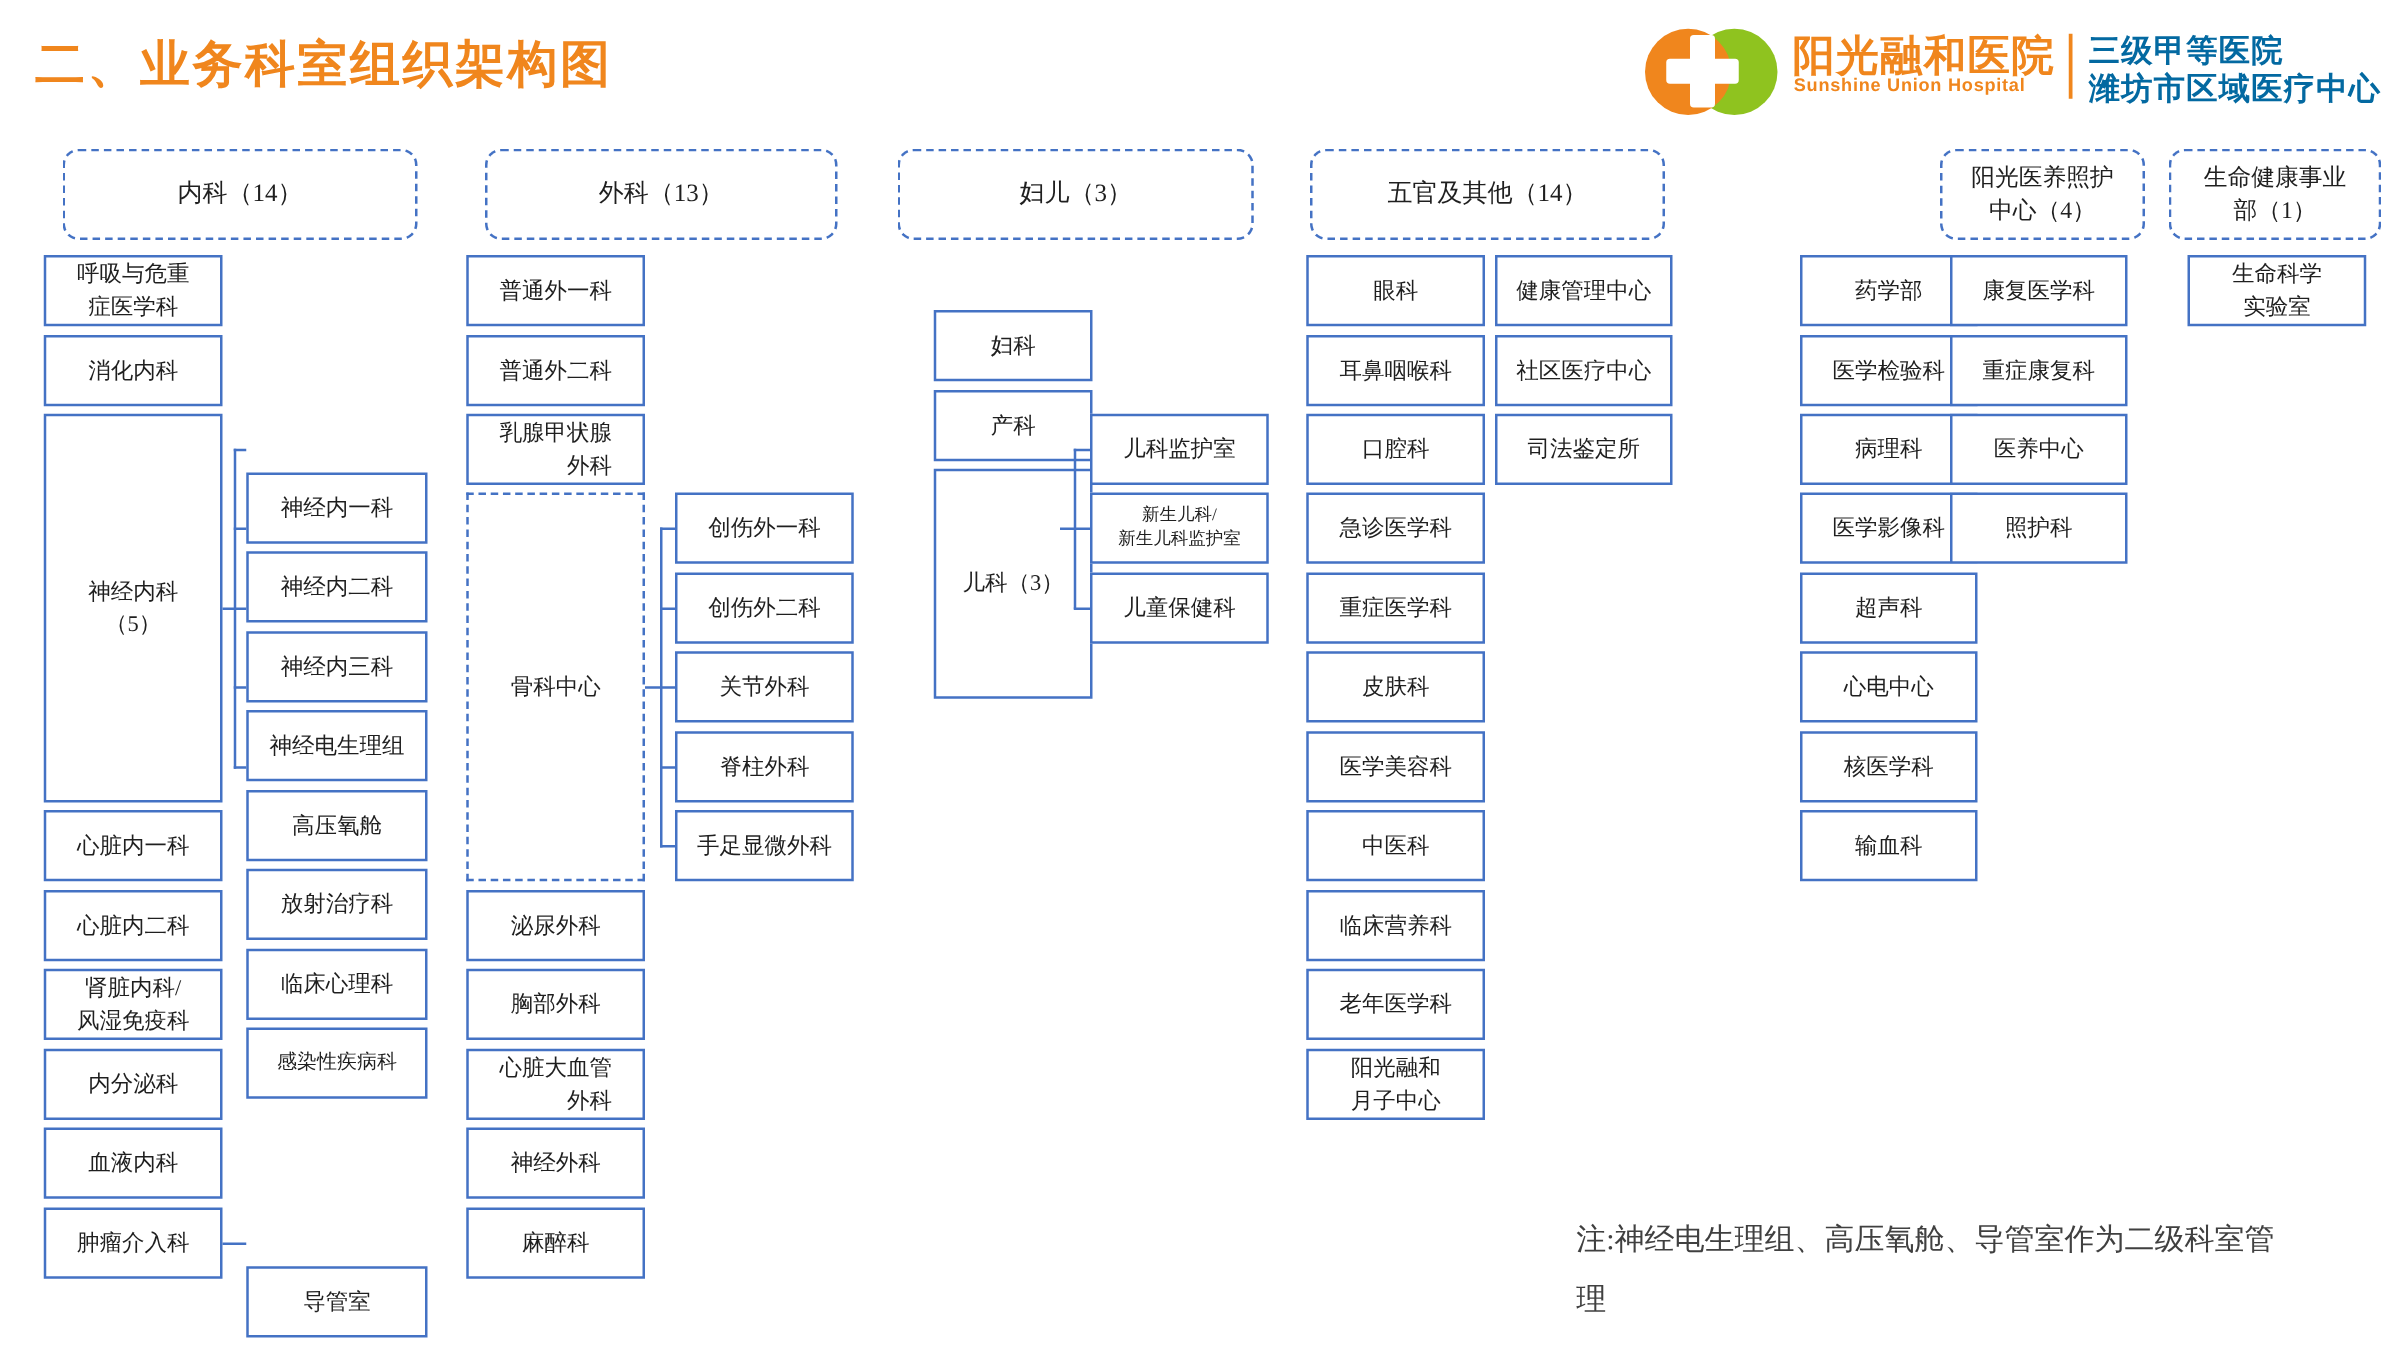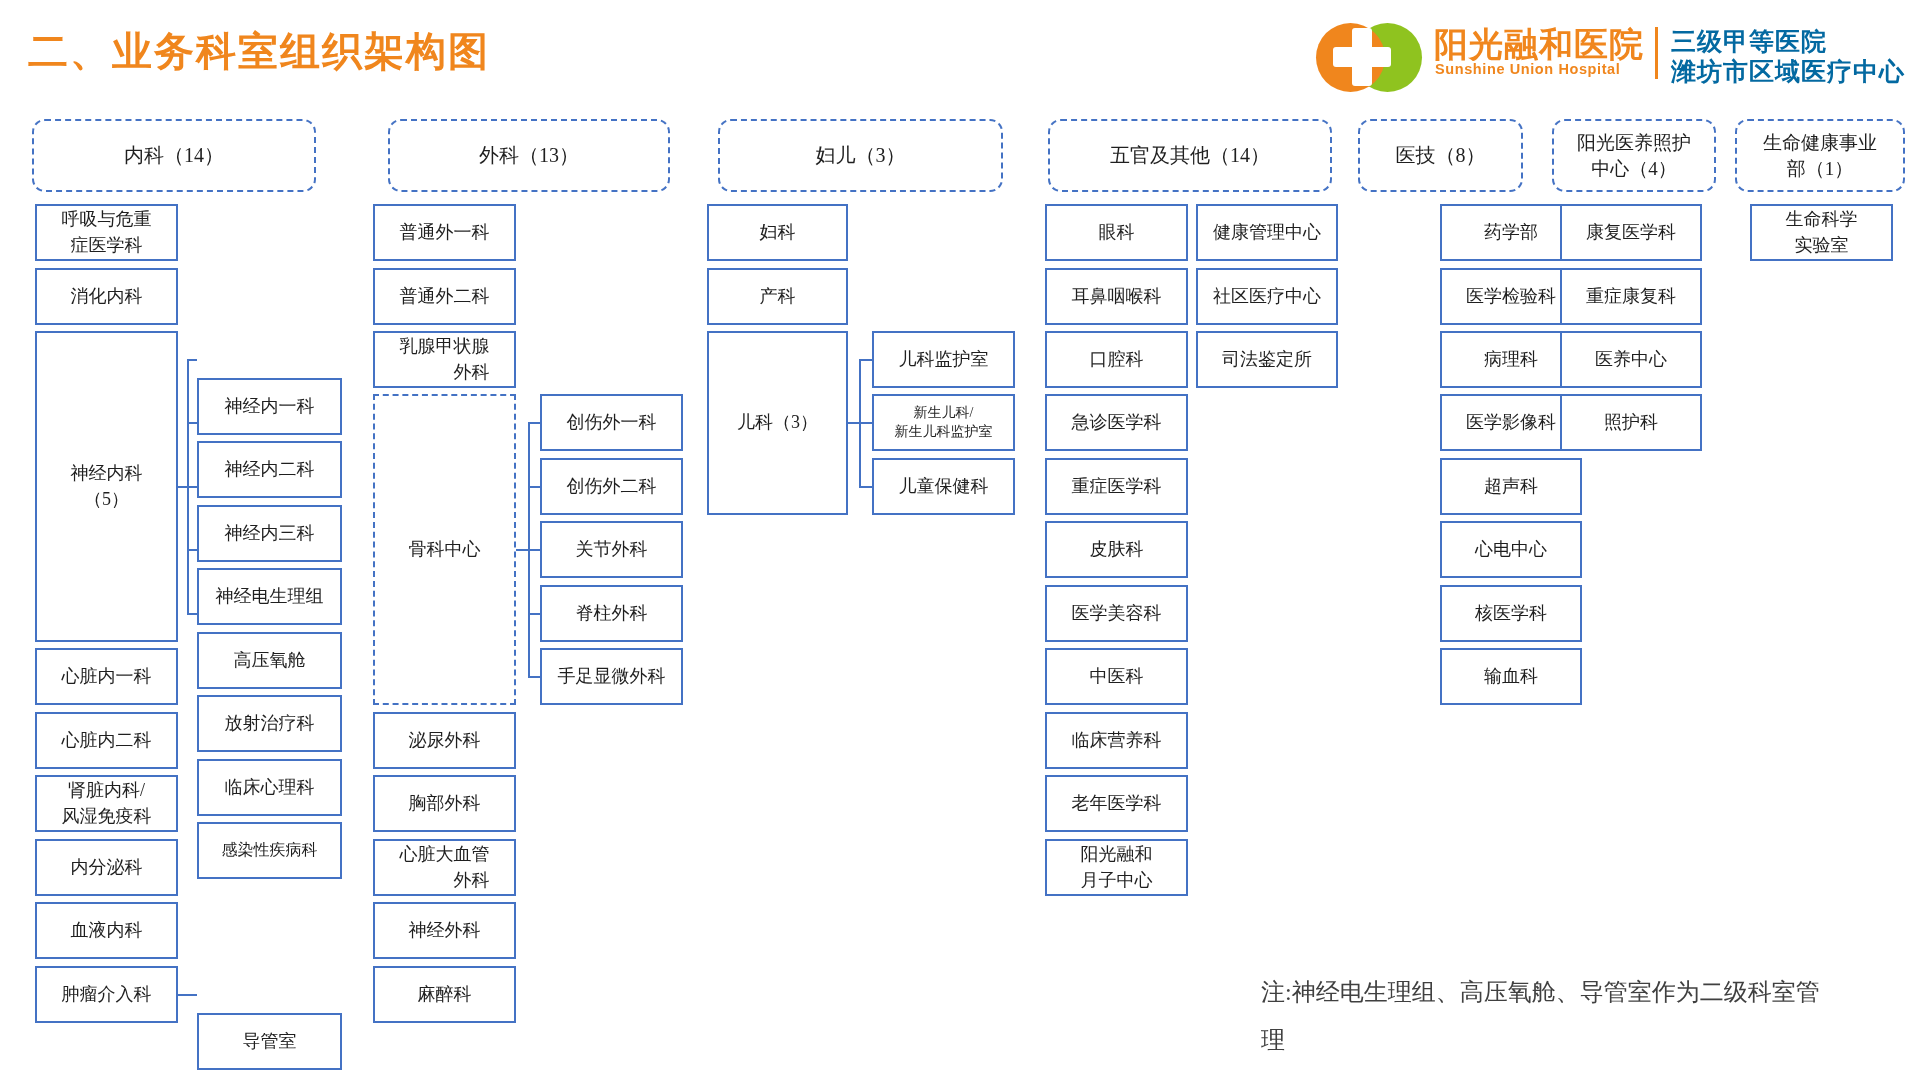--- a/index.html
+++ b/index.html
@@ -34,21 +34,21 @@
       display:flex;align-items:center;justify-content:center;text-align:center;
       font-size:18px;line-height:1.4;white-space:pre-line;}
   .bx.dashedbox{border-style:dashed;}
   .bx.fs16{font-size:16px;}
   .bx.fs14{font-size:14px;line-height:1.35;}
   .ln{position:absolute;background:#4472C4;}
 
   
   .c1m{left:35px;width:143px;}  .c1s{left:197px;width:145px;margin-top:47px;}
   .c2m{left:373px;width:143px;text-align:right;} .c2s{left:540px;width:143px;}
-  .c3m{left:707px;width:141px;} .c3s{left:872px;width:143px;}
+  .c3m{left:747px;width:127px;margin-top:44px;} .c3s{left:872px;width:143px;}
   .c4a{left:1045px;width:143px;}.c4b{left:1196px;width:142px;}
   .c5{left:1440px;width:142px;} .c6{left:1560px;width:142px;} .c7{left:1750px;width:143px;}
 
   
   .r0{top:204px;}.r1{top:268px;}.r2{top:331px;}.r3{top:394px;}.r4{top:458px;}
   .r5{top:521px;}.r6{top:585px;}.r7{top:648px;}.r8{top:712px;}.r9{top:775px;}
   .r10{top:839px;}.r11{top:902px;}.r12{top:966px;}
   .tall1{top:331px;height:311px;}
   .tall2{top:394px;height:311px;}
   .tall3{top:331px;height:184px;}
@@ -71,25 +71,24 @@
     <div class="cross-h"></div>
   </div>
   <div class="brand-cn">阳光融和医院</div>
   <div class="brand-en">Sunshine Union Hospital</div>
   <div class="brand-divider"></div>
   <div class="brand-tagline">
     <div>三级甲等医院</div>
     <div>潍坊市区域医疗中心</div>
   </div>
 
-  <div class="hdr" style="left:32px;width:284px;">内科（14）</div>
+  <div class="hdr" style="left:50px;width:284px;">内科（14）</div>
   <div class="hdr" style="left:388px;width:282px;">外科（13）</div>
   <div class="hdr" style="left:718px;width:285px;">妇儿（3）</div>
   <div class="hdr" style="left:1048px;width:284px;">五官及其他（14）</div>
-  <div class="hdr" style="left:1358px;width:165px;">医技（8）</div>
   <div class="hdr small" style="left:1552px;width:164px;">阳光医养照护
 中心（4）</div>
   <div class="hdr small" style="left:1735px;width:170px;">生命健康事业
 部（1）</div>
 
   <div class="bx c1m r0">呼吸与危重
 症医学科</div>
   <div class="bx c1m r1">消化内科</div>
   <div class="bx c1m tall1">神经内科
 （5）</div>

